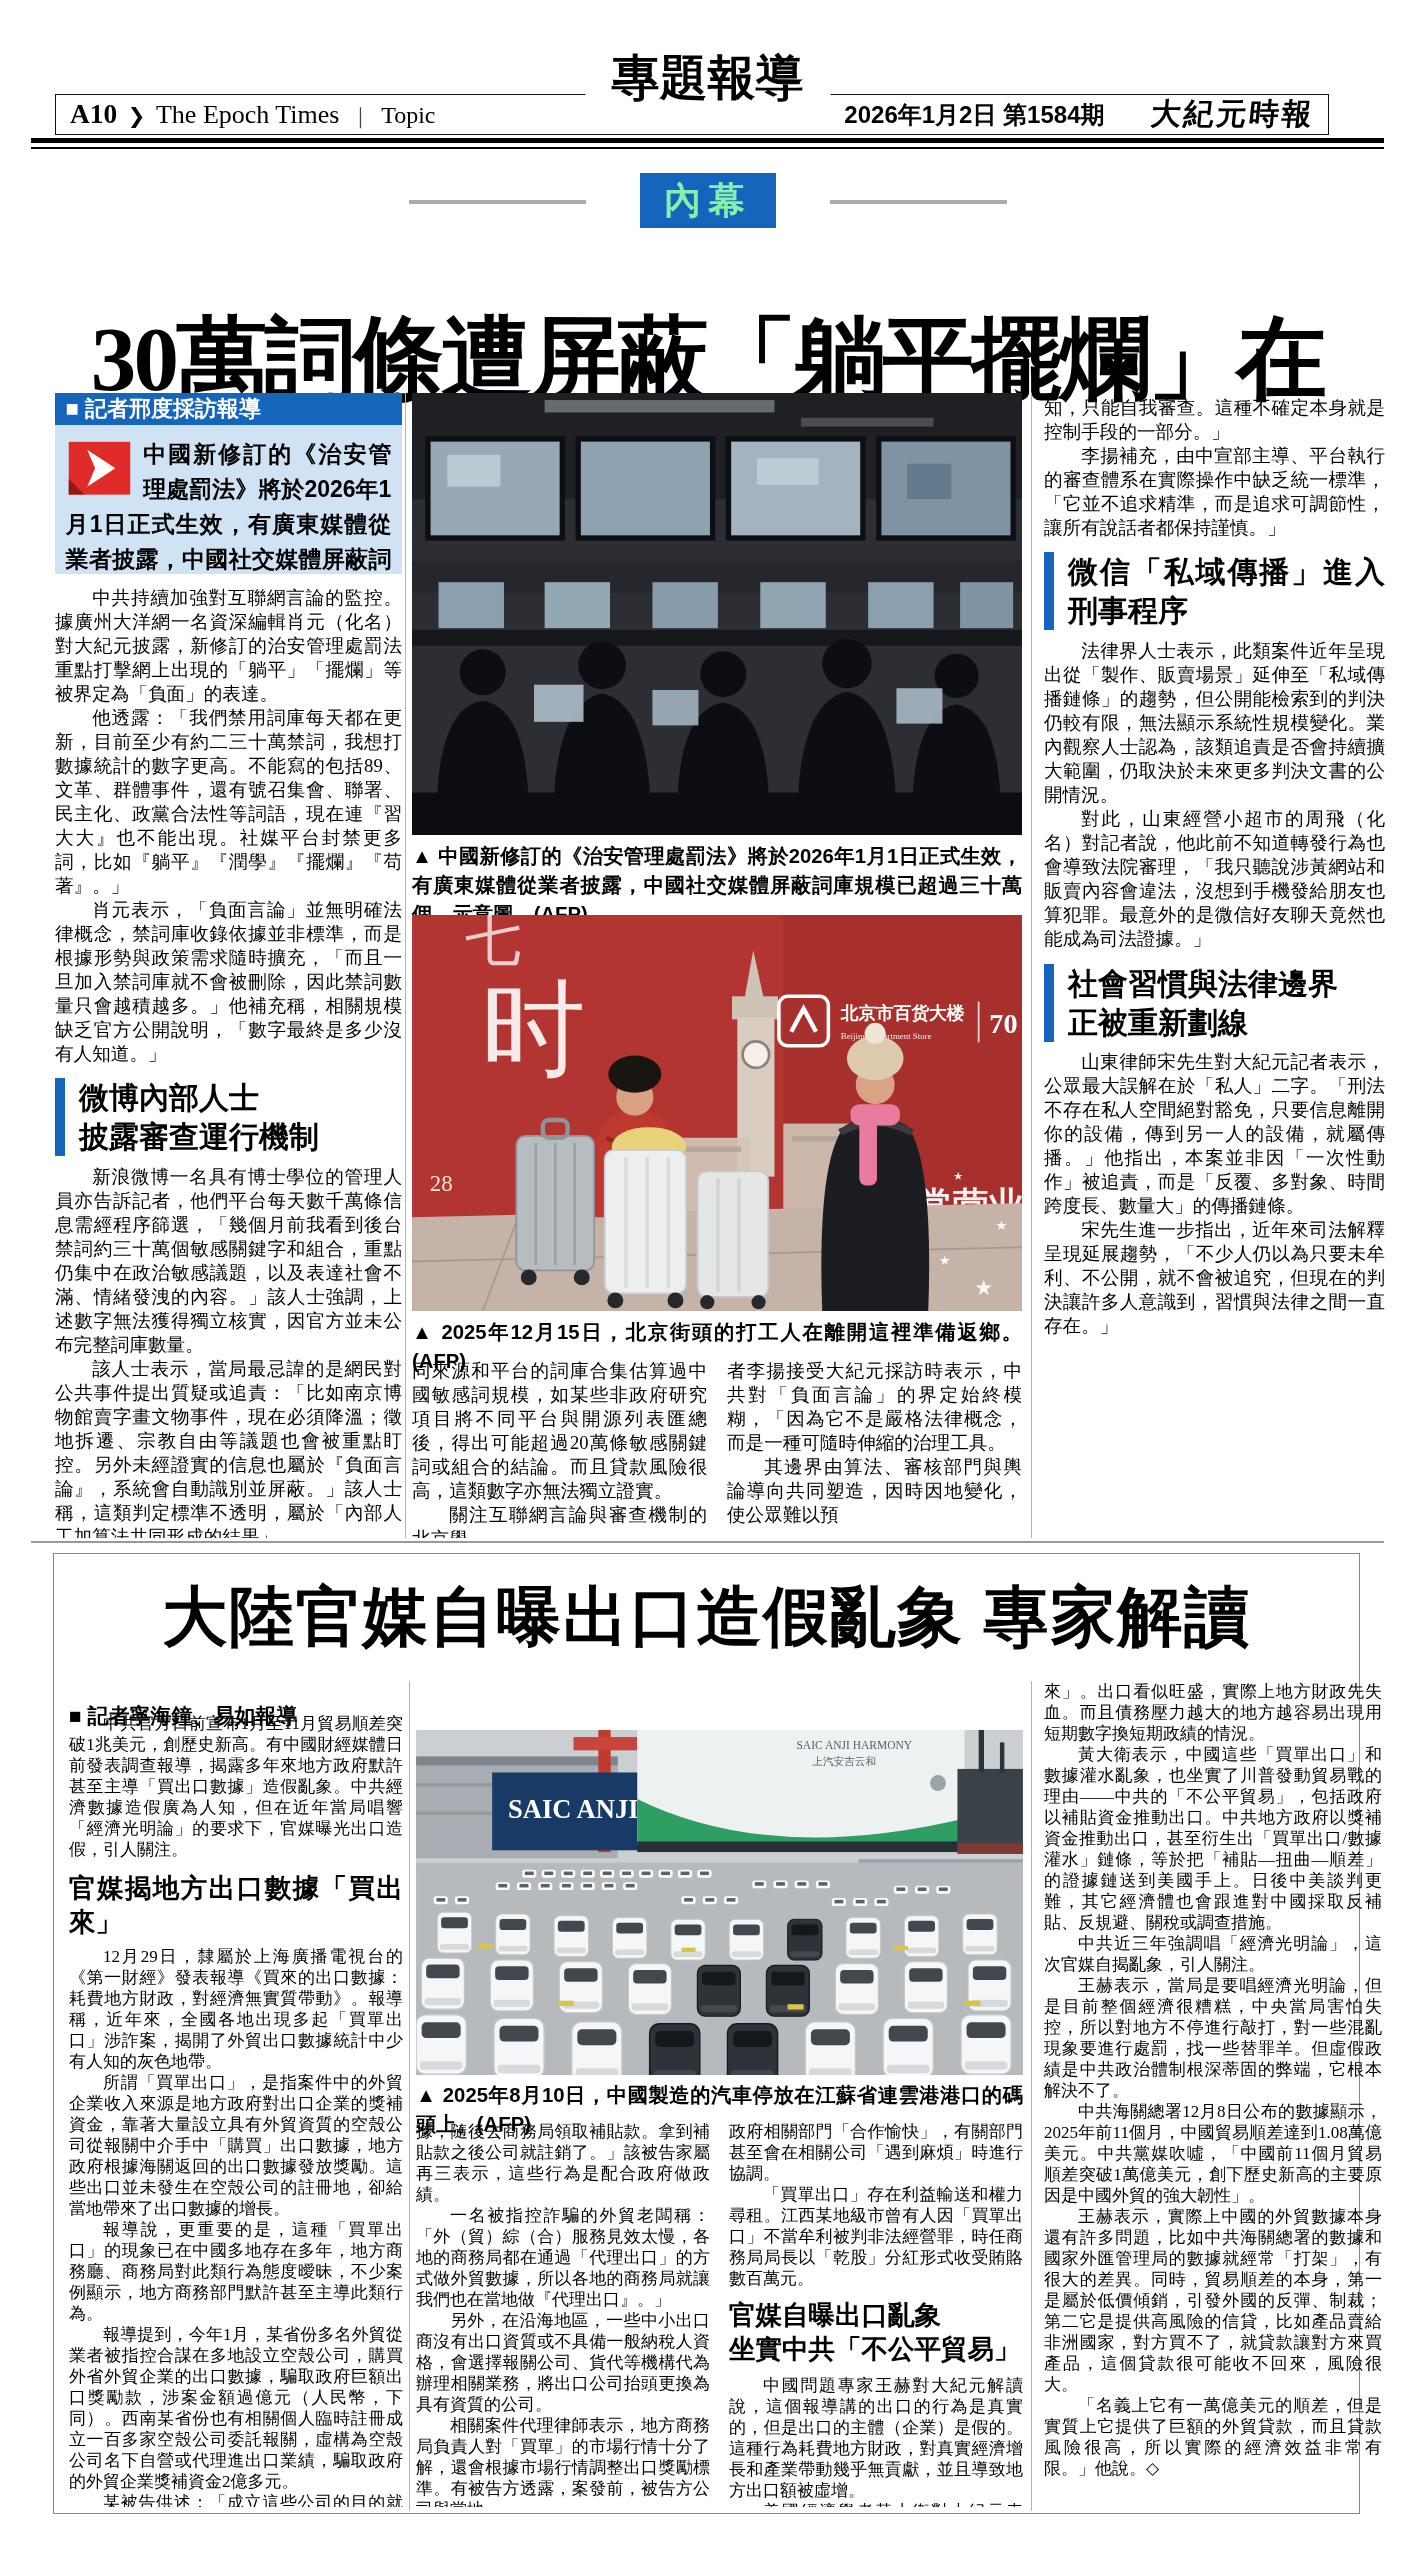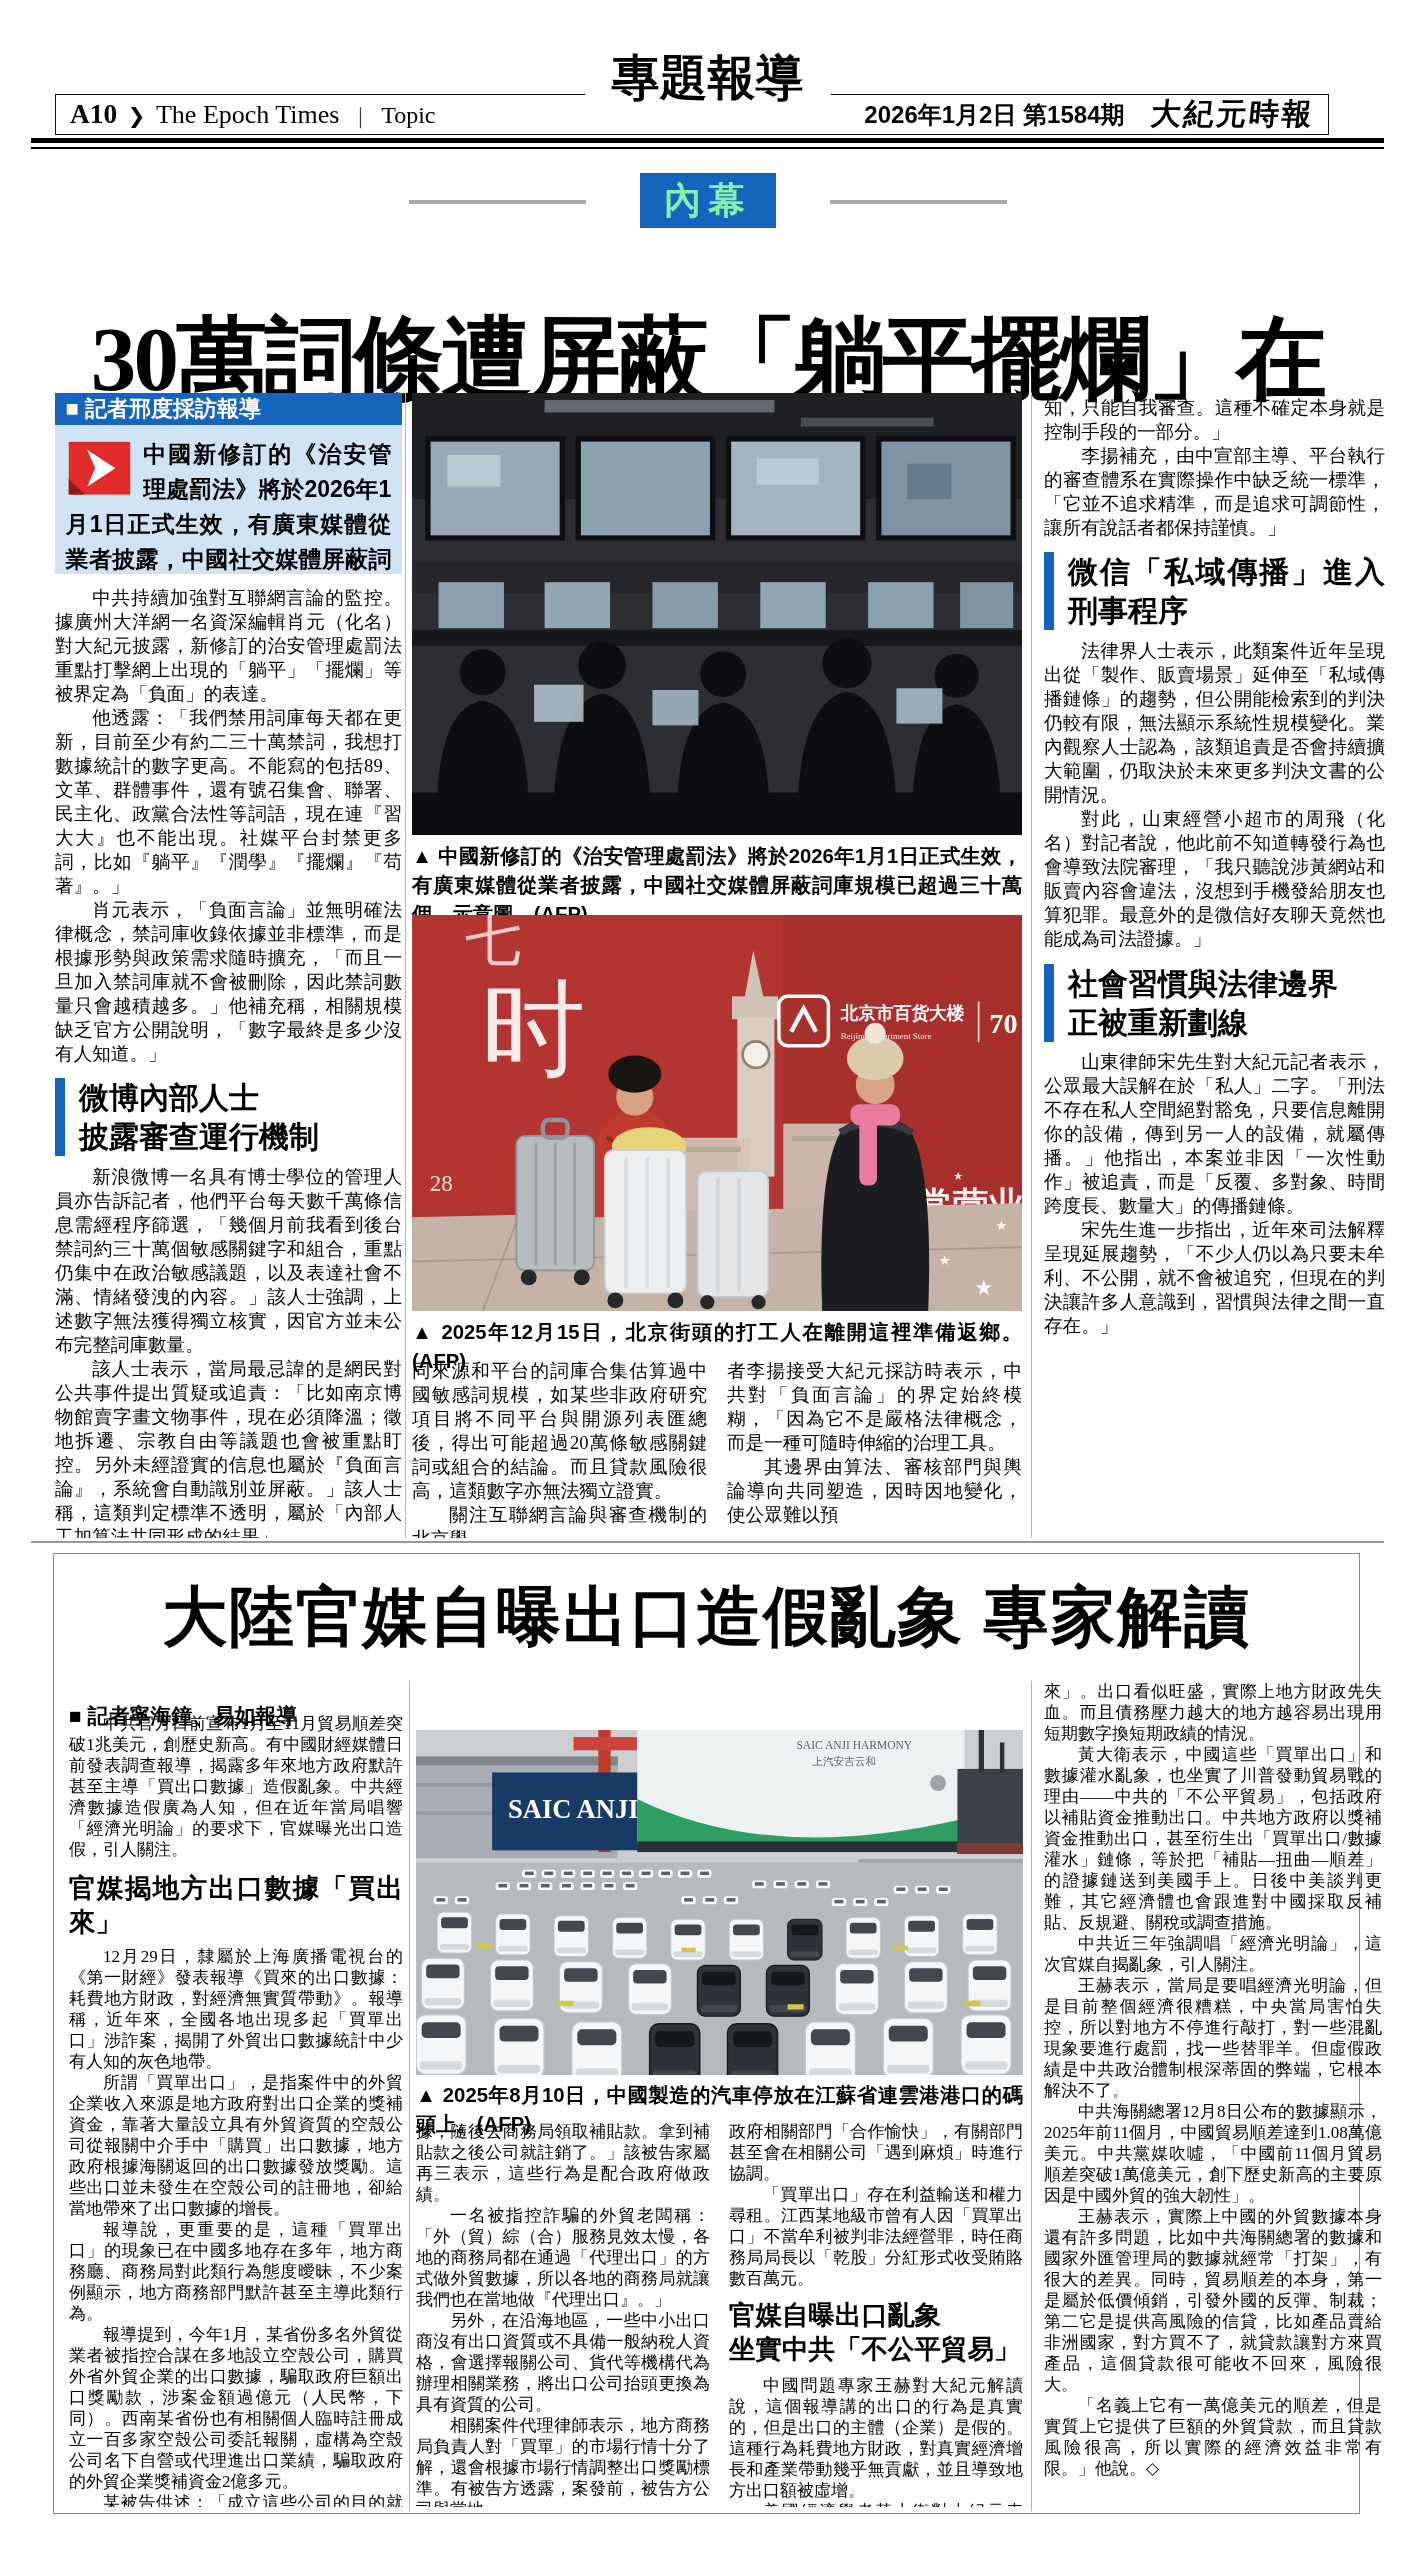--- a/index.html
+++ b/index.html
@@ -8,21 +8,21 @@
   .abs{position:absolute;}
   
   .header-box{left:55px;top:94px;width:1274px;height:41px;border:1.8px solid #111;
      box-sizing:border-box;display:flex;align-items:center;justify-content:space-between;padding:0 14px;}
   .hdr-left{display:flex;align-items:baseline;gap:10.6px;}
   .hdr-pageno{font-size:27.4px;font-weight:bold;}
   .hdr-chev{font-size:21px;}
   .hdr-masthead{font-size:26px;}
   .hdr-div{font-size:21px;color:#444;}
   .hdr-topic{font-size:24px;}
-  .hdr-right{display:flex;align-items:center;gap:26px;}
+  .hdr-right{display:flex;align-items:center;gap:46px;}
   .hdr-date{font-family:"Liberation Sans","DejaVu Sans",sans-serif;font-weight:bold;font-size:24px;}
   .hdr-brand{font-weight:900;font-size:30px;letter-spacing:2.7px;transform:skewX(-6deg);}
   .section-title{left:50%;top:46px;transform:translateX(-50%);z-index:3;background:#fff;
      padding:0 26.5px;font-family:"Liberation Sans","DejaVu Sans",sans-serif;font-weight:bold;font-size:48px;}
   .rule-thick{left:31px;top:138px;width:1353px;height:5.3px;background:#000;}
   .rule-thin{left:31px;top:147px;width:1353px;height:1.8px;background:#000;}
   
   .badge{left:640px;top:173px;width:136px;height:55px;background:#1565bd;color:#86efac;text-align:center;
      font-family:"Liberation Sans","DejaVu Sans",sans-serif;font-weight:bold;font-size:37px;line-height:55px;letter-spacing:7px;}
   .badge-line{top:200px;height:3.5px;background:#aaa;}

